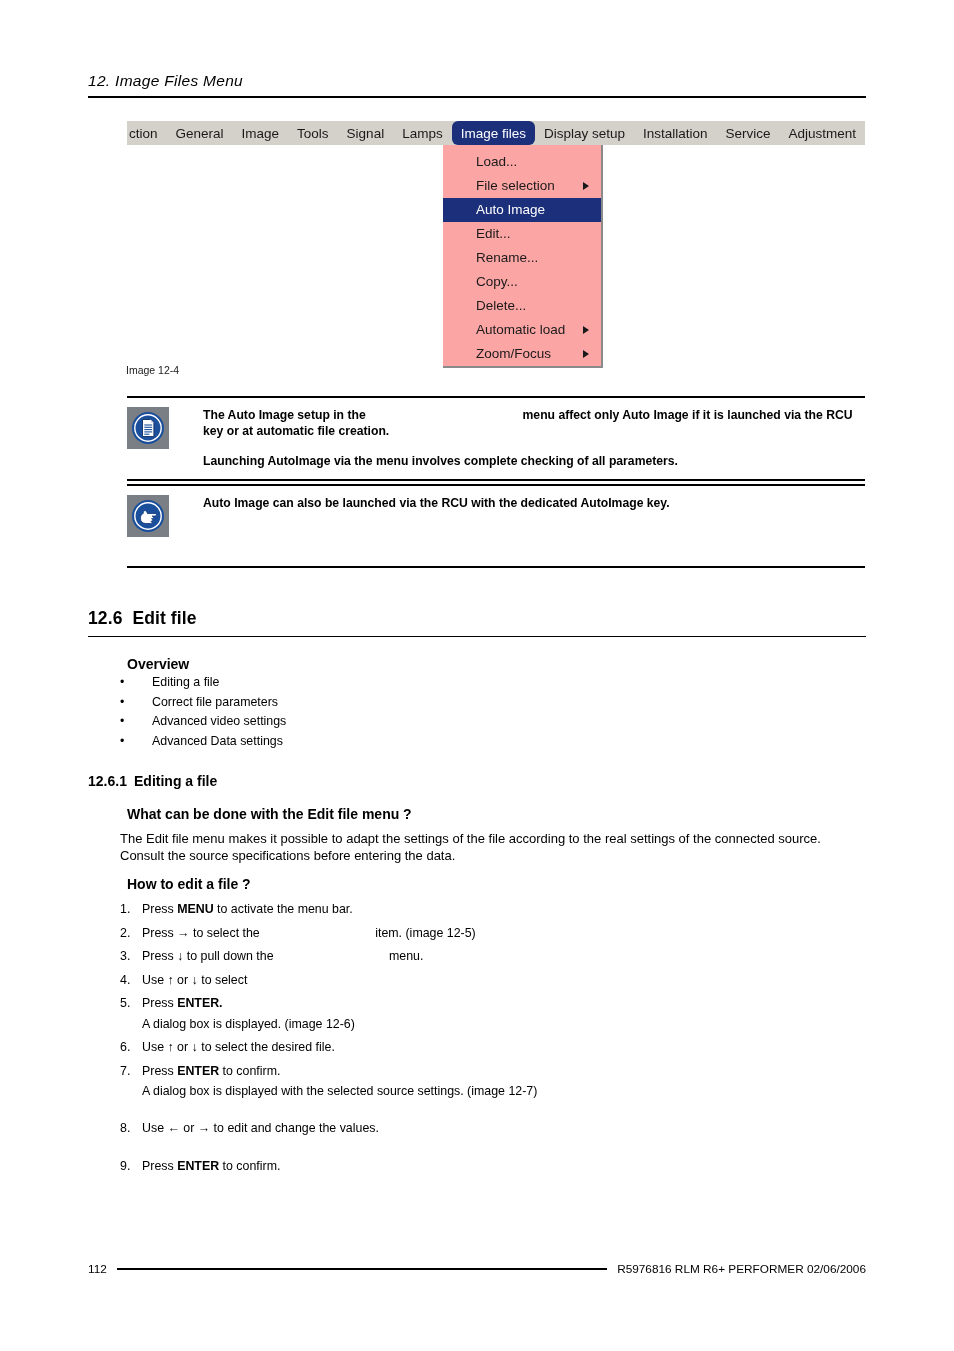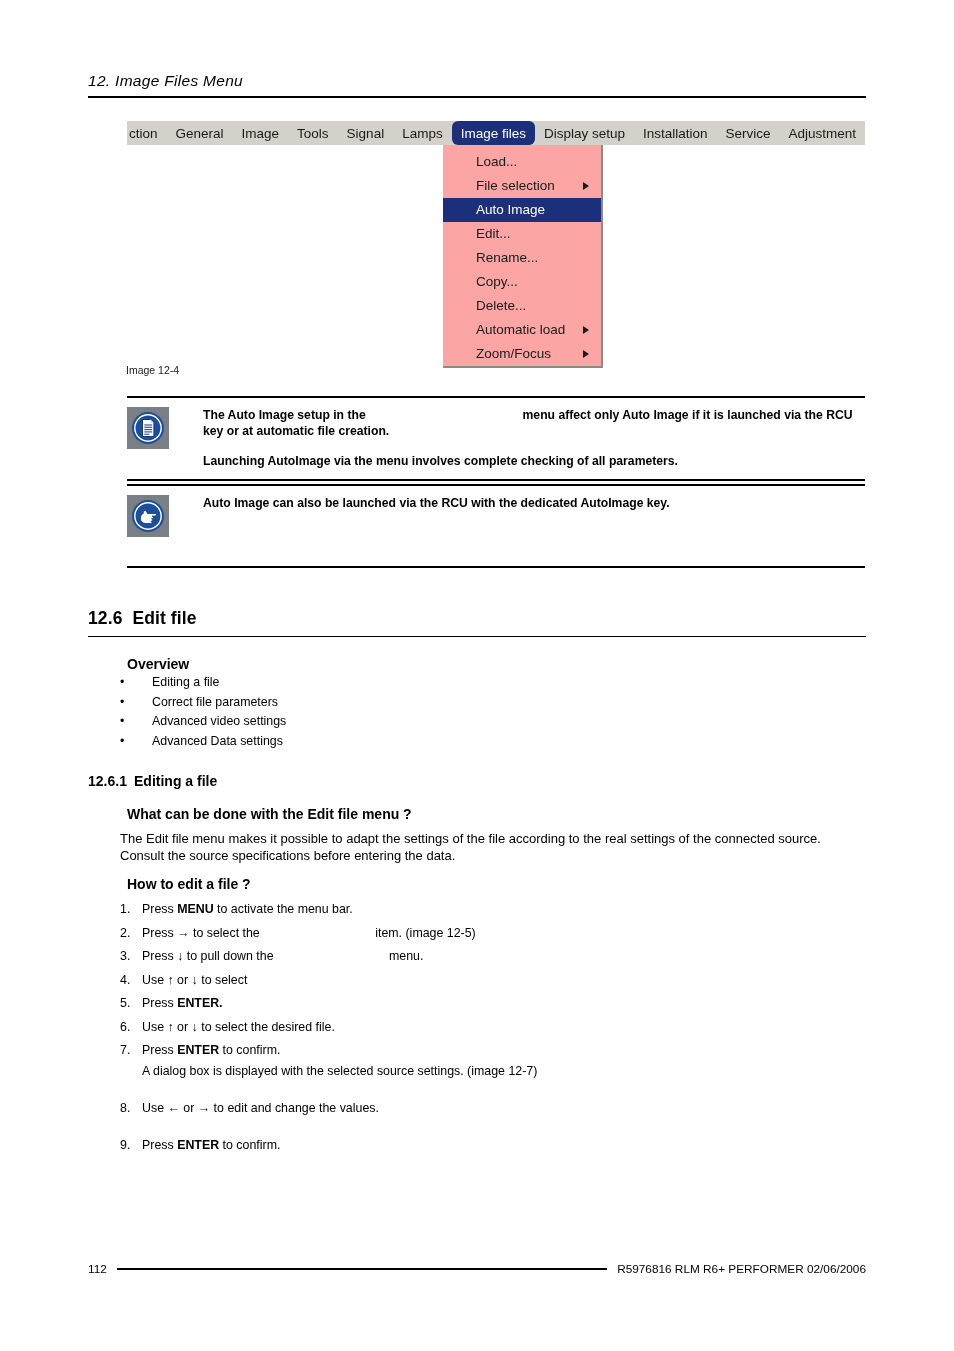--- a/index.html
+++ b/index.html
@@ -409,20 +409,21 @@
       <span class="step-text"><span>Press ↓ to pull down the </span><span class="gap-term-sm"></span><span>menu.</span></span>
     </div>
     <div class="step-row">
       <span class="step-num">4.</span>
       <span class="step-text"><span>Use ↑ or ↓ to select</span></span>
     </div>
     <div class="step-row">
       <span class="step-num">5.</span>
       <span class="step-text"><span>Press </span><b>ENTER.</b></span>
     </div>
+    <div class="step-sub">A dialog box is displayed.  (image 12-6)</div>
     <div class="step-row">
       <span class="step-num">6.</span>
       <span class="step-text"><span>Use ↑ or ↓ to select the desired file.</span></span>
     </div>
     <div class="step-row">
       <span class="step-num">7.</span>
       <span class="step-text"><span>Press </span><b>ENTER</b><span> to confirm.</span></span>
     </div>
     <div class="step-sub extra-gap">A dialog box is displayed with the selected source settings.  (image 12-7)</div>
     <div class="step-row">

